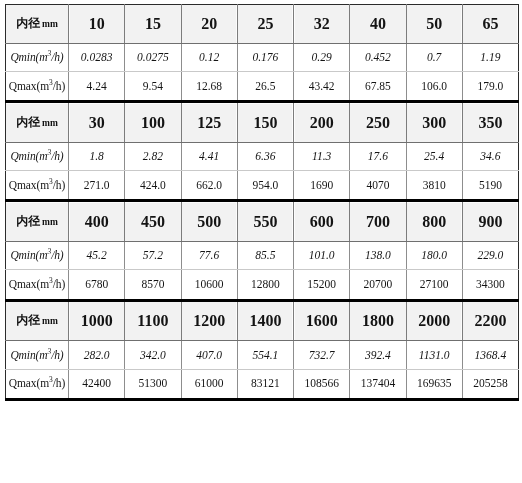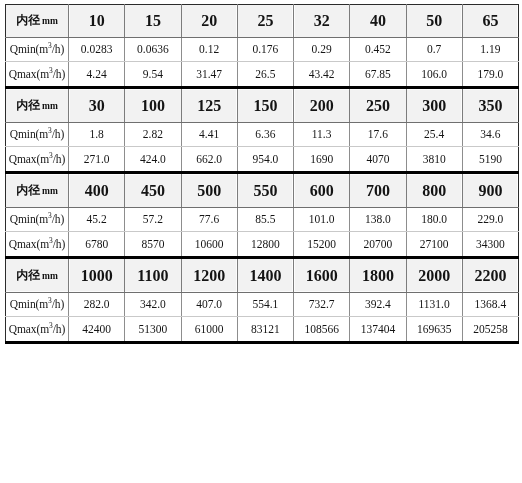--- a/index.html
+++ b/index.html
@@ -17,21 +17,21 @@
   #table-wrap {
     position: relative;
     width: 522px;
     height: 483px;
     box-sizing: border-box;
     padding: 4px 4px 4px 5px;
   }
 
   table.spec-table {
     width: 513px;
-    height: 340px;
+    height: 397px;
     border-collapse: collapse;
     table-layout: fixed;
     border: 1px solid #2b2b2b;
   }
 
   table.spec-table col.label-col { width: 63px; }
   table.spec-table col.data-col  { width: 56.25px; }
 
   table.spec-table td {
     border-right: 1px solid #8d8d8d;
@@ -82,21 +82,21 @@
     font-weight: bold;
   }
   td.row-label .unit-mm {
     font-family: "Liberation Serif", serif;
     font-size: 9.5px;
     font-weight: bold;
     vertical-align: baseline;
     margin-left: 2px;
   }
 
-  tr.qmin-row td { border-bottom: 1px solid #c9c9c9; }
+  tr.qmin-row td { border-bottom: 1px solid #c9c9c9; font-style: italic; }
   tr.qmax-row td { border-bottom: 1px solid #8f8f8f; }
   tr.qmax-row.last-of-block td { border-bottom: 3px solid #000000; }
   tr:last-child td { border-bottom: none; }
 
   .sup { font-size: 7.5px; vertical-align: super; line-height: 0; }
 </style>
 </head>
 <body>
 
 <div id="table-wrap">
@@ -120,33 +120,33 @@
           <td>20</td>
           <td>25</td>
           <td>32</td>
           <td>40</td>
           <td>50</td>
           <td>65</td>
         </tr>
         <tr class="qmin-row">
           <td class="row-label"><span>Qmin(m</span><span class="sup">3</span><span>/h)</span></td>
           <td>0.0283</td>
-          <td>0.0636</td>
+          <td>0.0275</td>
           <td>0.12</td>
           <td>0.176</td>
           <td>0.29</td>
           <td>0.452</td>
           <td>0.7</td>
           <td>1.19</td>
         </tr>
         <tr class="qmax-row last-of-block">
           <td class="row-label"><span>Qmax(m</span><span class="sup">3</span><span>/h)</span></td>
           <td>4.24</td>
           <td>9.54</td>
-          <td>31.47</td>
+          <td>12.68</td>
           <td>26.5</td>
           <td>43.42</td>
           <td>67.85</td>
           <td>106.0</td>
           <td>179.0</td>
         </tr>
         <tr class="dim-row">
           <td class="row-label"><span class="cjk">内径</span><span class="unit-mm">mm</span></td>
           <td>30</td>
           <td>100</td>

